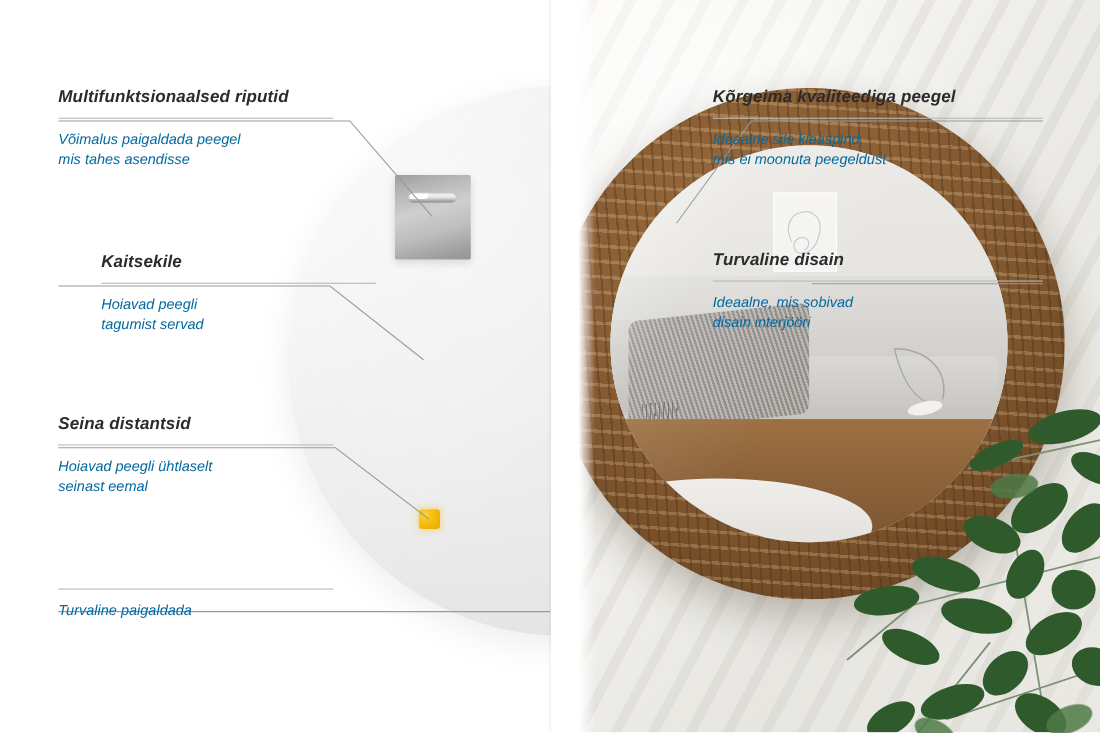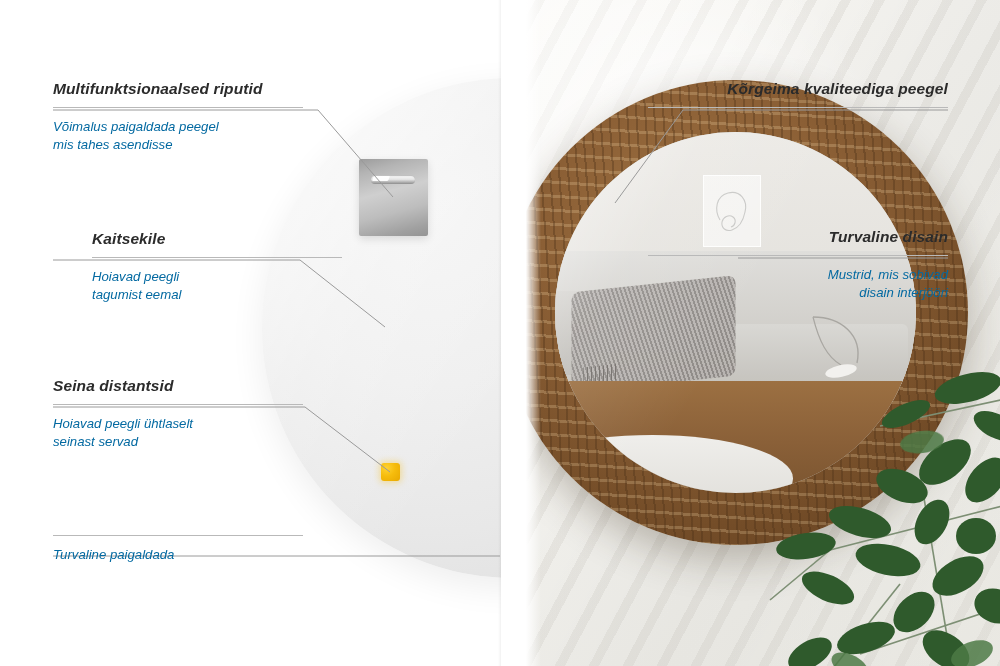--- a/index.html
+++ b/index.html
@@ -113,21 +113,21 @@
   .plant{position:absolute;right:-10px;bottom:-8px;width:300px;height:320px;}
   .plant svg{position:absolute;inset:0;}
 
   
   .callout{position:absolute;}
   .callout h3{margin:0;font-size:15.5px;font-weight:bold;color:#2b2b2b;
     letter-spacing:.1px;}
   .callout .rule{height:1px;background:#b9b9b9;margin:9px 0 10px 0;}
   .callout p{margin:0;font-size:13.2px;line-height:18px;color:#0369a1;
     font-weight:normal;}
-  .callout.right{text-align:right;}
+  .callout.right{text-align:left;}
 
   
   .leaders{position:absolute;left:0;top:0;width:1000px;height:666px;
     pointer-events:none;}
 </style>
 </head>
 <body>
 
 <div id="stage">
 
@@ -241,47 +241,51 @@
       <span>Võimalus paigaldada peegel</span><br>
       <span>mis tahes asendisse</span>
     </p>
   </div>
 
   <div class="callout left" style="left:53px;top:230px;width:250px;margin-left:39px;">
     <h3>Kaitsekile</h3>
     <div class="rule"></div>
     <p>
       <span>Hoiavad peegli</span><br>
-      <span>tagumist eemal</span>
+      <span>tagumist servad</span>
     </p>
   </div>
 
   <div class="callout left" style="left:53px;top:377px;width:250px;">
     <h3>Seina distantsid</h3>
     <div class="rule"></div>
     <p>
       <span>Hoiavad peegli ühtlaselt</span><br>
-      <span>seinast servad</span>
+      <span>seinast eemal</span>
     </p>
   </div>
 
   <div class="callout left" style="left:53px;top:526px;width:250px;">
     <div class="rule"></div>
     <p>
       <span>Turvaline paigaldada</span>
     </p>
   </div>
 
   <div class="callout right" style="left:648px;top:80px;width:300px;">
     <h3>Kõrgeima kvaliteediga peegel</h3>
     <div class="rule"></div>
+    <p>
+      <span>Ideaalne sile klaaspind,</span><br>
+      <span>mis ei moonuta peegeldust</span>
+    </p>
   </div>
 
   <div class="callout right" style="left:648px;top:228px;width:300px;">
     <h3>Turvaline disain</h3>
     <div class="rule"></div>
     <p>
-      <span>Mustrid, mis sobivad</span><br>
+      <span>Ideaalne, mis sobivad</span><br>
       <span>disain interjööri</span>
     </p>
   </div>
 
 </div>
 
 </body></html>

